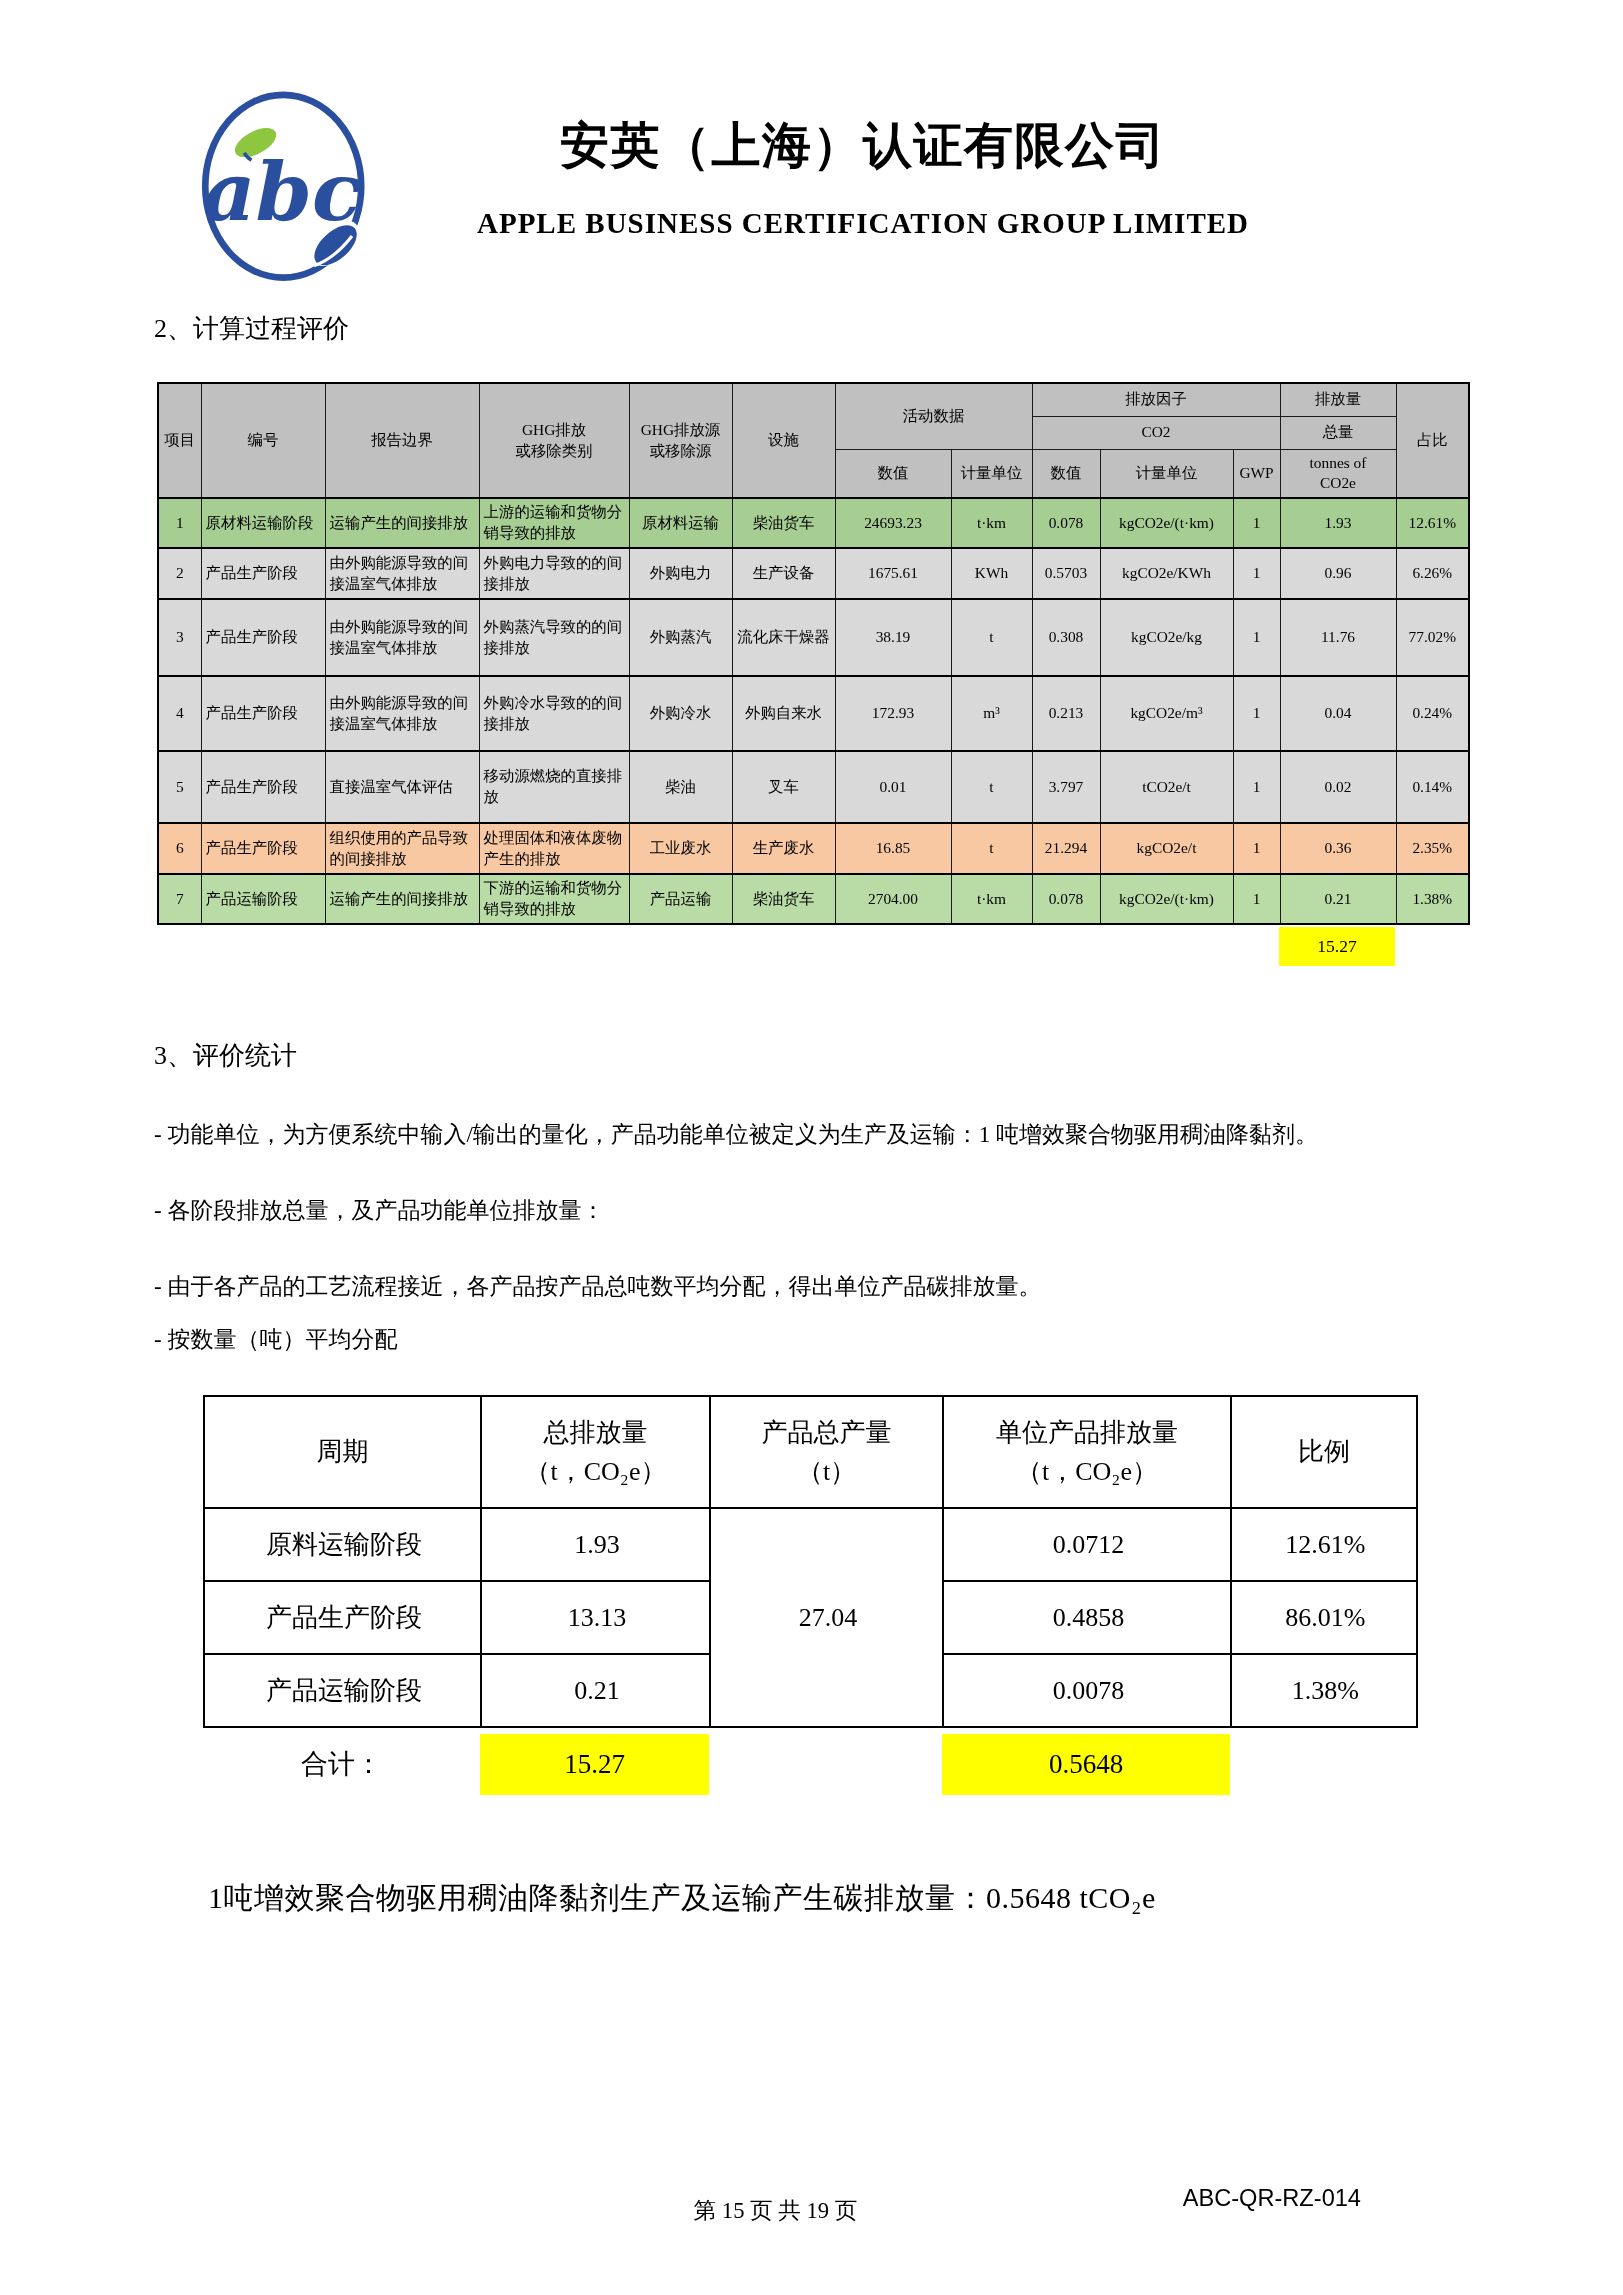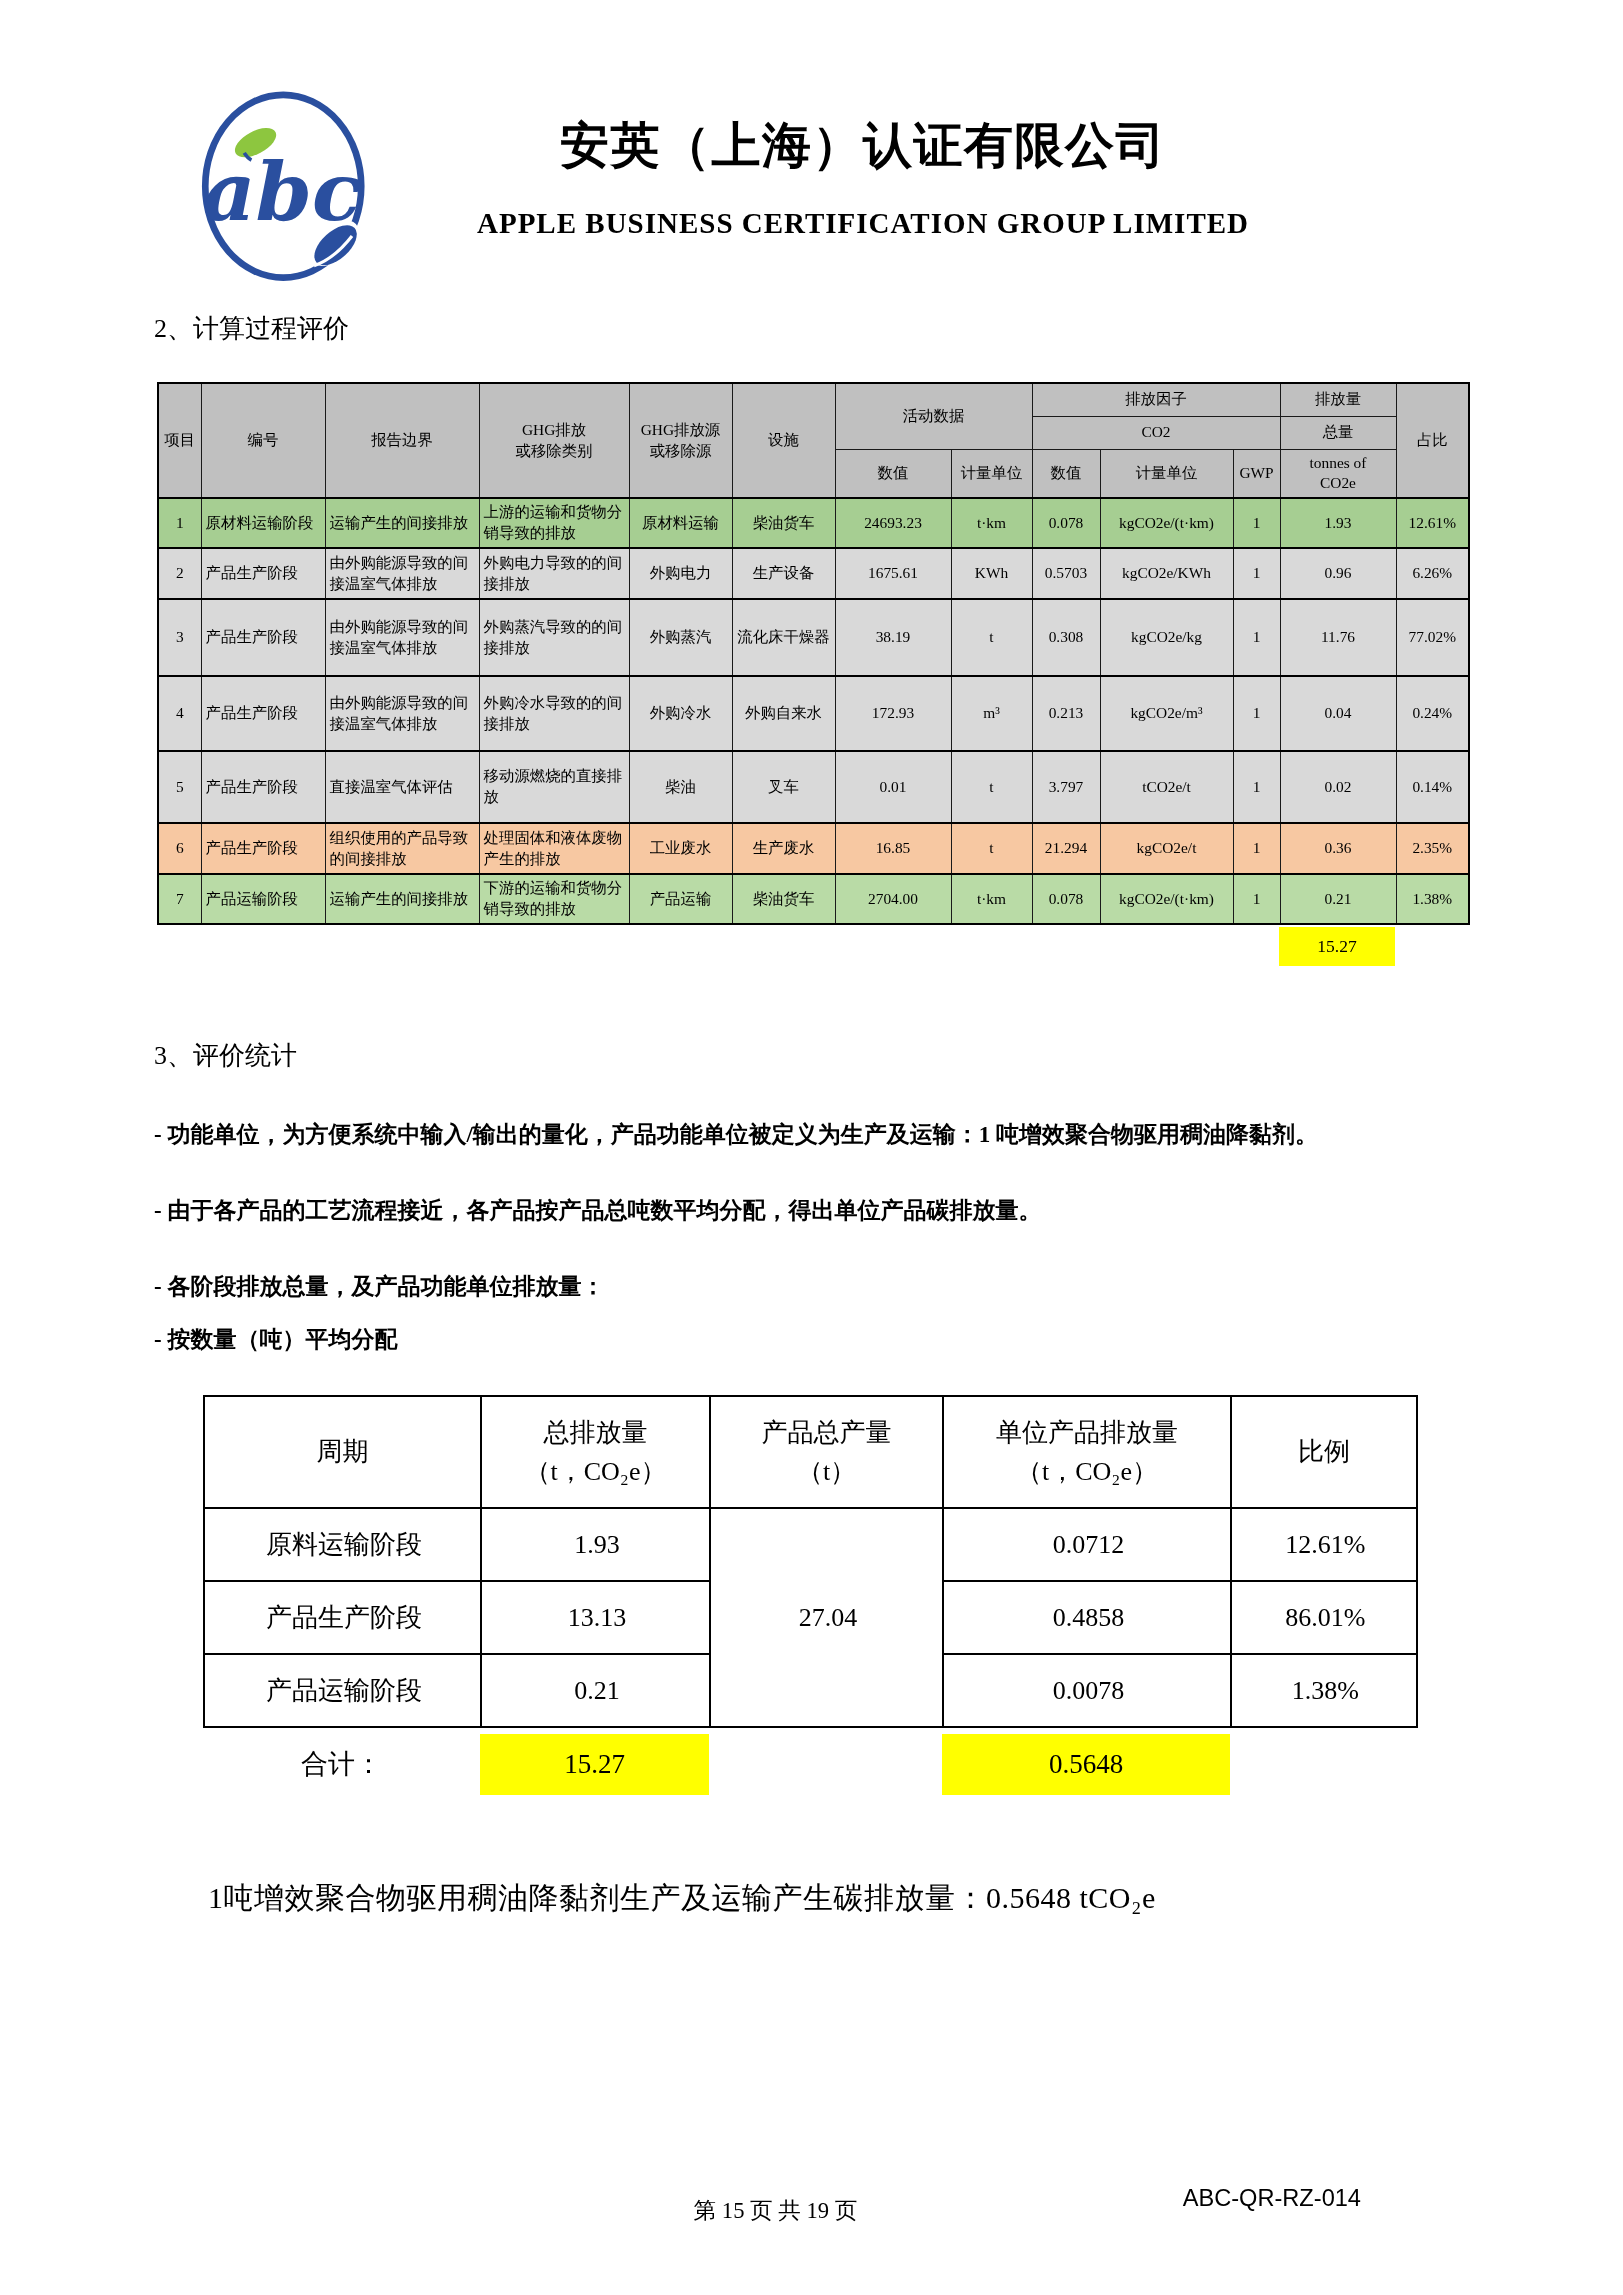--- a/index.html
+++ b/index.html
@@ -22,21 +22,21 @@
   .t1 tbody td{border-top:2.1px solid #000;border-bottom:2.1px solid #000;}
   .t1 td.al{text-align:left;}
   .pre{white-space:pre-line;}
   .bg-green td{background:#a6ce92;}
   .bg-gray td{background:#d9d9d9;}
   .bg-orange td{background:#f7c8a2;}
   .bg-green2 td{background:#b9dba6;}
   .yellow-total{width:116px;height:39px;margin:2.1px 0 0 1279px;background:#ffff00;
                 display:flex;align-items:center;justify-content:center;font-size:17.5px;}
   
-  .para{font-size:23px;line-height:2.3;margin:0 149px 0 154px;font-weight:bold;}
+  .para{font-size:23px;line-height:2.3;margin:0 149px 0 154px;}
   
   table.t2{border-collapse:collapse;table-layout:fixed;width:1214px;margin:28px 0 0 203px;
            border:2.6px solid #000;font-size:26px;}
   .t2 th,.t2 td{border:2.1px solid #000;padding:5.1px;text-align:center;vertical-align:middle;
                 font-weight:normal;line-height:1.5;}
   .t2 thead th{height:100px;}
   .t2 tbody td{height:61px;padding-left:8px;}
   .sum-row{display:flex;width:1214px;margin:4.1px 0 0 203px;align-items:center;height:64px;}
   .sum-label{width:277px;text-align:center;font-size:27px;}
   .sum-cell{height:61px;display:flex;align-items:center;justify-content:center;
@@ -227,22 +227,22 @@
         <td>1.38%</td>
       </tr>
     </tbody>
   </table>
 
   <div class="yellow-total">15.27</div>
 
   <div class="sec-title" style="margin-top:72px">3、评价统计</div>
 
   <p class="para" style="margin-top:36px">- 功能单位，为方便系统中输入/输出的量化，产品功能单位被定义为生产及运输：1 吨增效聚合物驱用稠油降黏剂。</p>
+  <p class="para" style="margin-top:23px">- 各阶段排放总量，及产品功能单位排放量：</p>
   <p class="para" style="margin-top:23px">- 由于各产品的工艺流程接近，各产品按产品总吨数平均分配，得出单位产品碳排放量。</p>
-  <p class="para" style="margin-top:23px">- 各阶段排放总量，及产品功能单位排放量：</p>
   <p class="para" style="margin-top:0">- 按数量（吨）平均分配</p>
 
   <table class="t2">
     <colgroup>
       <col style="width:277px">
         <col style="width:229px">
         <col style="width:233px">
       <col style="width:288px">
         <col style="width:186px">
     </colgroup>

